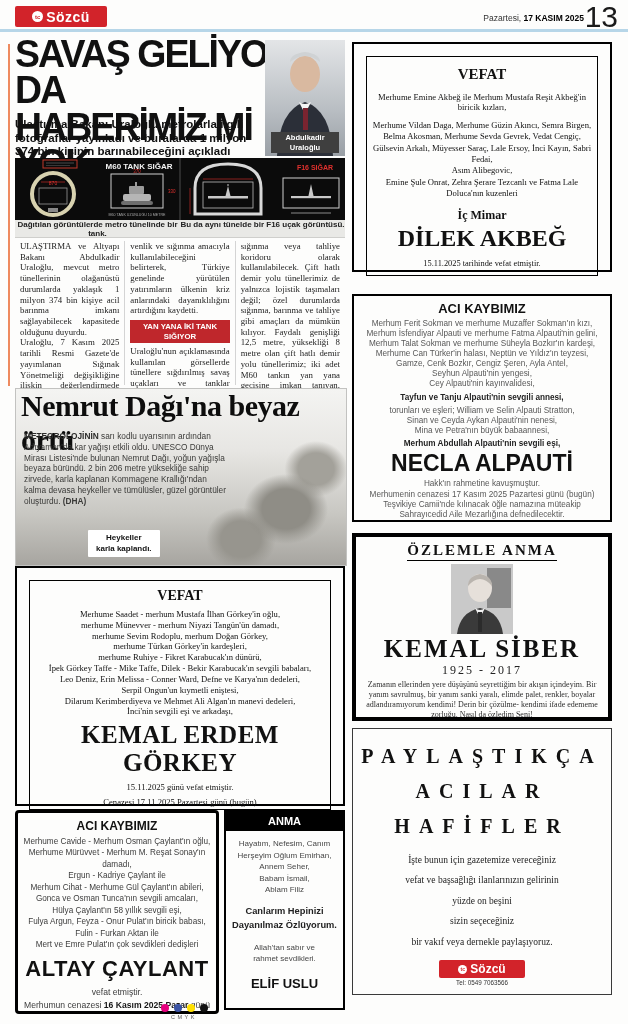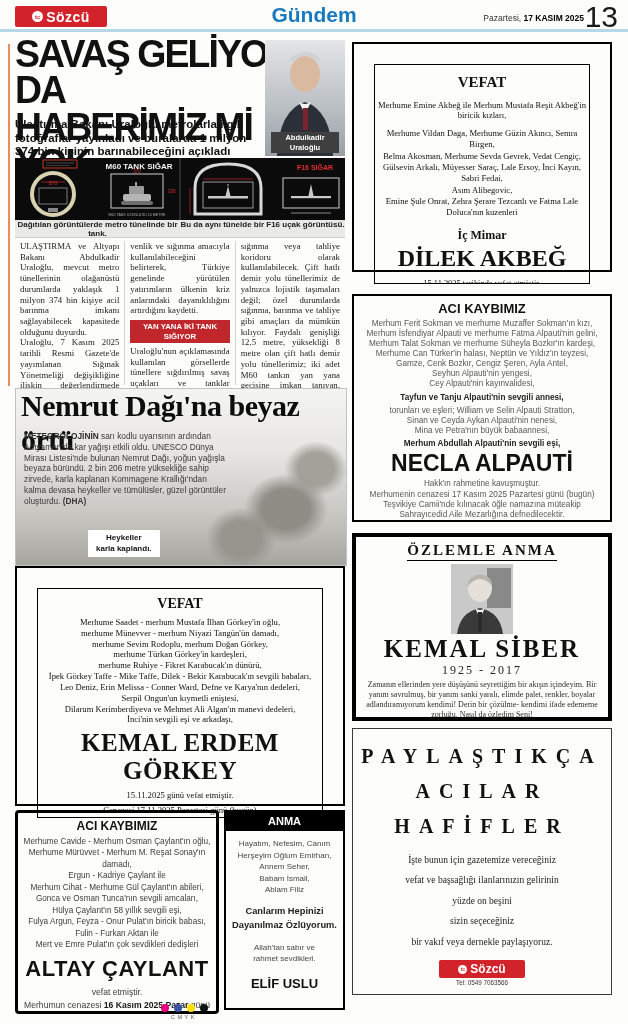--- a/index.html
+++ b/index.html
@@ -51,21 +51,21 @@
             linear-gradient(180deg,#f4f4f2 0%, #e7e6e3 35%, #c9c8c3 70%, #a7a5a0 100%); overflow:hidden; }
   .nemrut-head { left:5px; top:0px; font-family:"Liberation Serif", serif; font-weight:bold;
                  font-size:30px; letter-spacing:-.5px; color:#0d0d0d; }
   .nemrut-body { left:8px; top:42px; width:205px; font-size:8.3px; line-height:1.3; color:#3a3a38; }
   .nemrut-body .lead { font-weight:bold; color:#2b2b2a; }
   .nemrut-caption { left:72px; bottom:8px; background:#fff; padding:3px 8px; font-size:8px;
                     font-weight:bold; text-align:center; line-height:1.3; color:#111; border-radius:1px; }
 
   
   .dbox { border:2.5px solid #000; }
-  .dbox-in { border:1px solid #000; margin:20px; height:calc(100% - 6px); box-sizing:border-box;
+  .dbox-in { border:1px solid #000; margin:12px; height:calc(100% - 6px); box-sizing:border-box;
              overflow:hidden; text-align:center;font-family:Liberation Serif, serif; }
   .serif { font-family:"Liberation Serif", serif; }
 
   #obit-gorkey { left:15px; top:566px; width:330px; height:240px; box-sizing:border-box; }
   #obit-gorkey .t { font-size:14px; font-weight:bold; margin-top:7px; }
   #obit-gorkey .rel { font-size:8.6px; line-height:1.26; margin-top:5px;text-align:center; }
   #obit-gorkey .nm { font-size:25px; font-weight:bold; letter-spacing:.5px; margin-top:4px; }
   #obit-gorkey .dt { font-size:8.6px; margin-top:5px; }
   #obit-gorkey .fu { font-size:8.6px; line-height:1.3; margin-top:5px; }
   #obit-gorkey .sg { font-size:13px; font-weight:bold; margin-top:6px; }
@@ -137,21 +137,20 @@
 </head>
 <body>
 
 <div class="page">
 
   <div class="abs hdr-rule"></div>
   <div class="abs hdr-logo">
     <span class="tc">tc</span>
     <span class="lg">Sözcü</span>
   </div>
-  <div class="abs hdr-section">Gündem</div>
   <div class="abs hdr-date"><span>Pazartesi, </span><b>17 KASIM 2025</b></div>
   <div class="abs hdr-page">13</div>
 
   <div class="abs fold-line"></div>
   <div class="abs" id="main-article">
     <div class="headline">
       <div>SAVAŞ GELİYOR DA</div>
       <div>HABERİMİZ Mİ YOK</div>
     </div>
 

